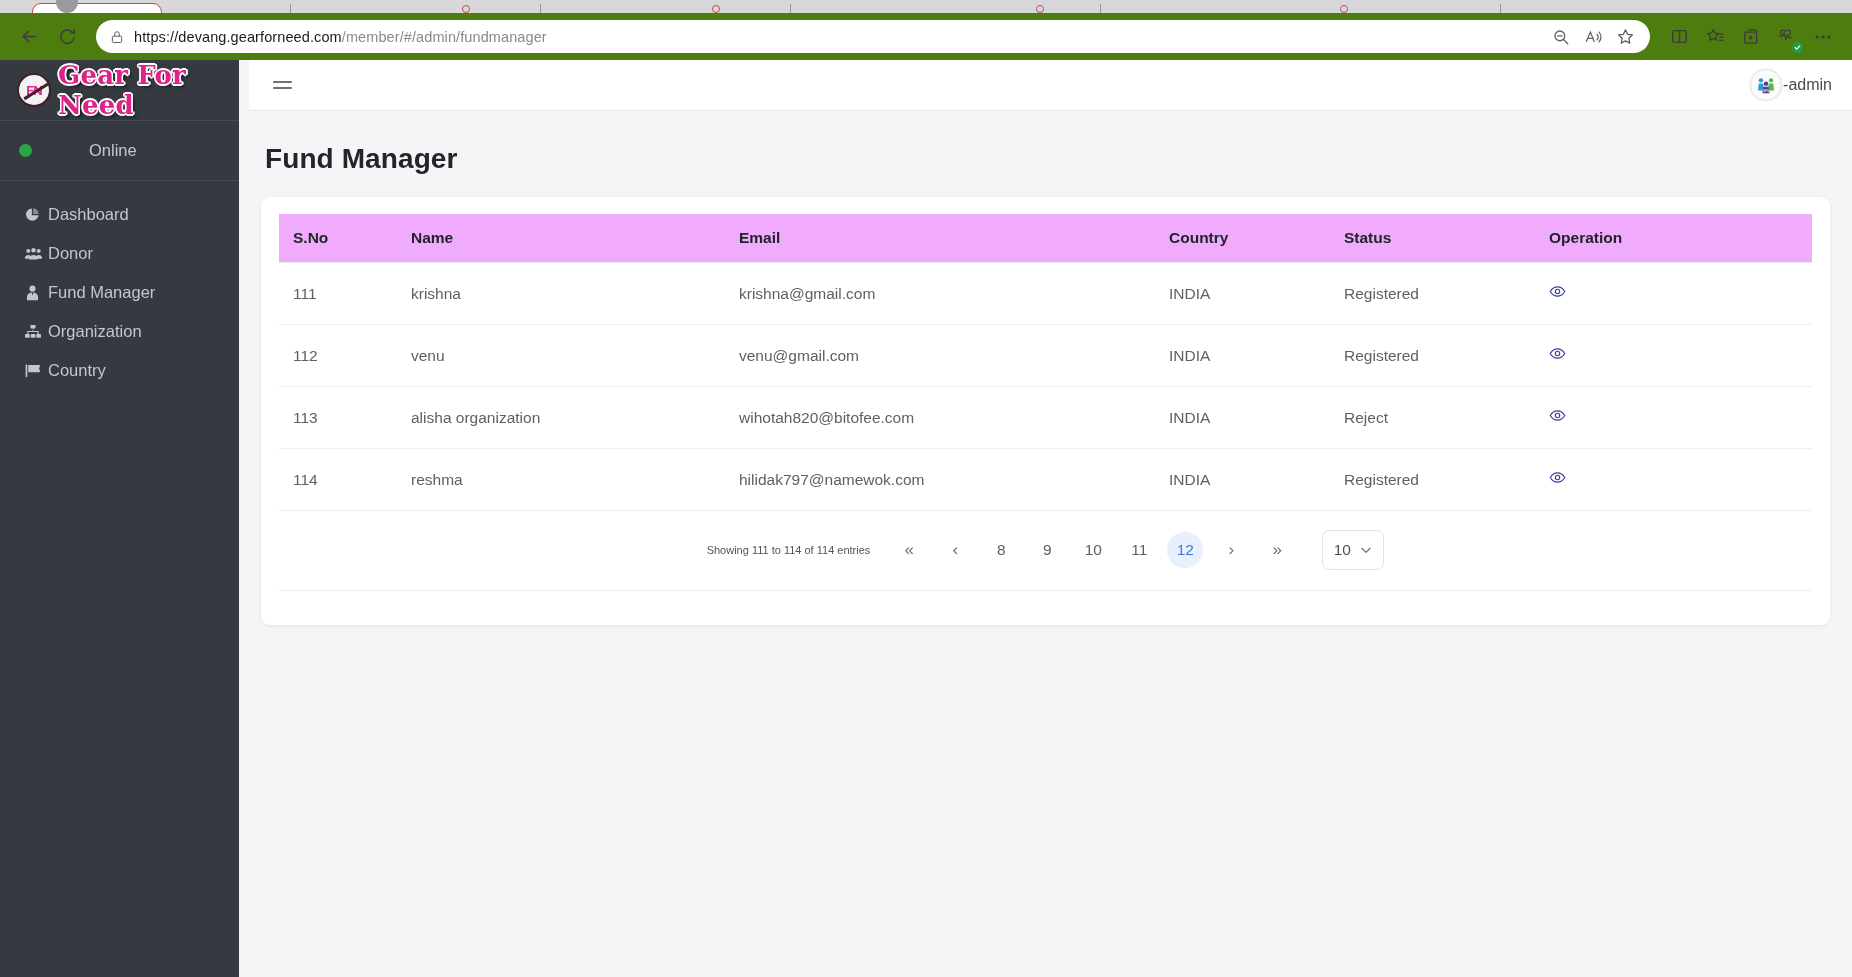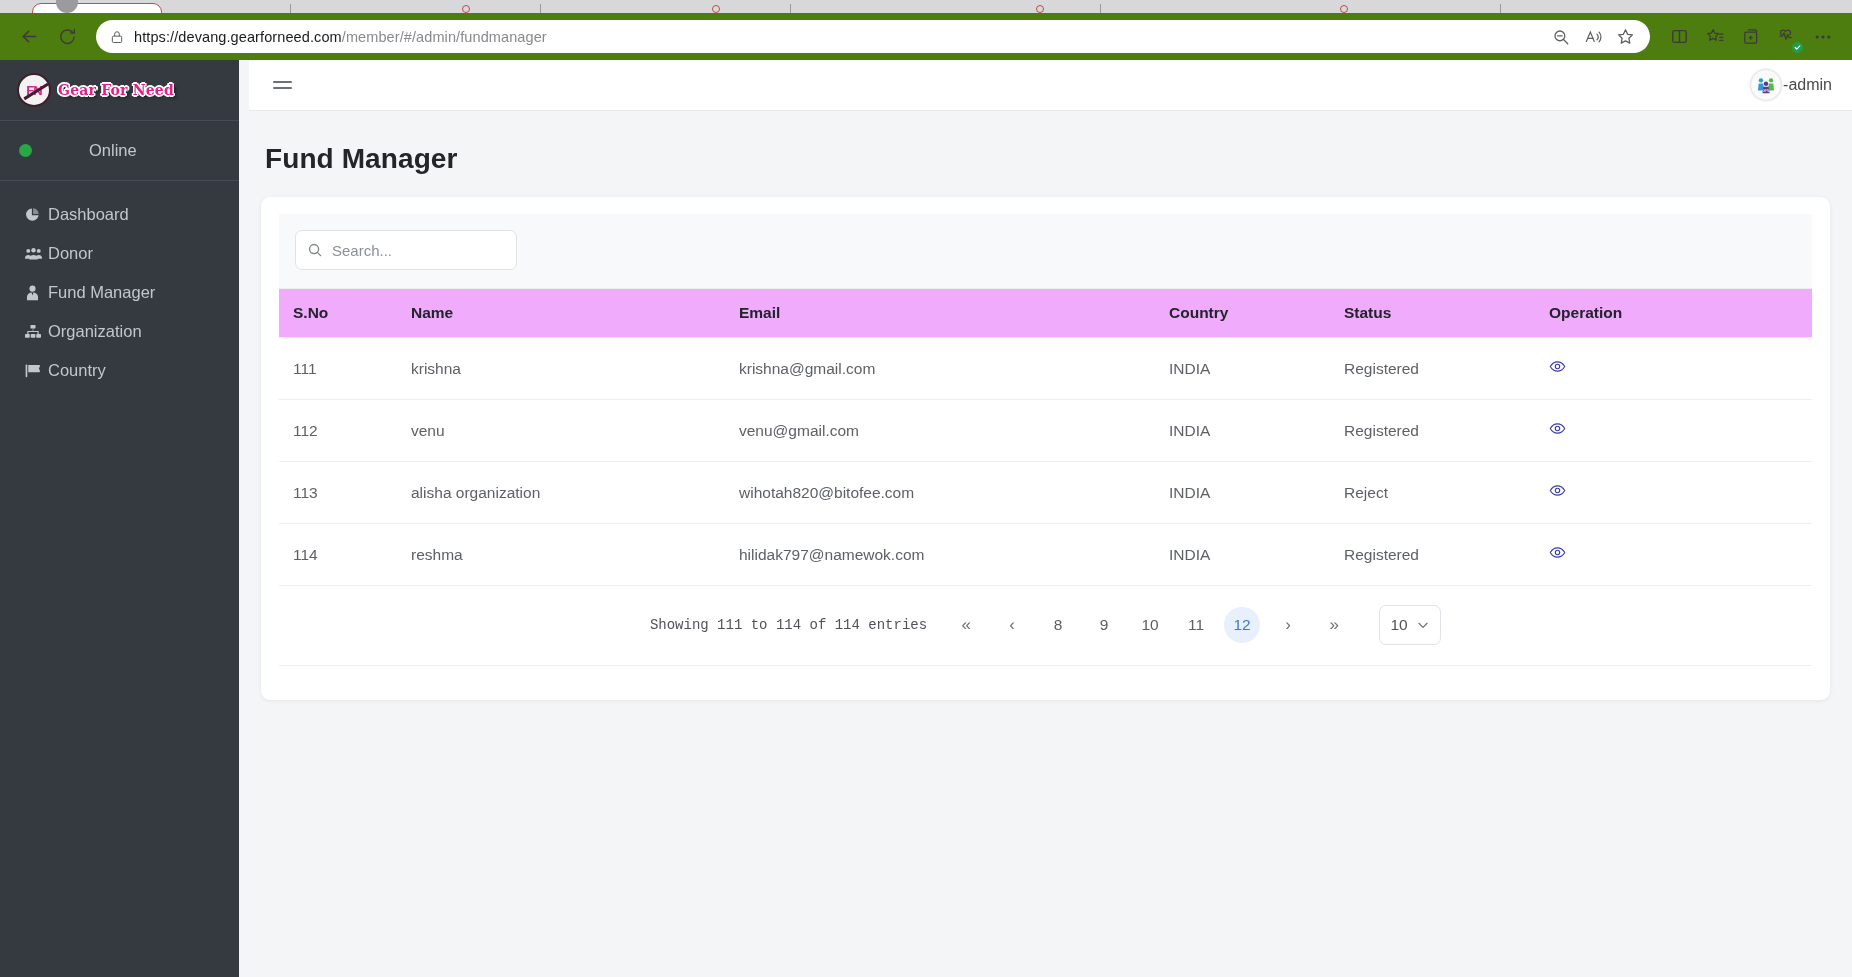--- a/index.html
+++ b/index.html
@@ -66,21 +66,21 @@
     background: #f2f2f2; border: 2.5px solid #3f1f2c;
     display: flex; align-items: center; justify-content: center;
     position: relative; flex: 0 0 auto;
   }
   .brand-mark .pn { font-size: 13px; font-weight: bold; color: #e0218a; letter-spacing: -1px; }
   .brand-mark:after {
     content: ""; position: absolute; left: 3px; top: 15px; width: 28px; height: 2.5px;
     background: #3f1f2c; transform: rotate(-32deg);
   }
   .brand-text {
-    font-family: "DejaVu Serif", serif; font-weight: bold; font-size: 14px;
+    font-family: "DejaVu Serif", serif; font-weight: bold; font-size: 26px;
     color: #e0218a; letter-spacing: .2px;
     text-shadow: -1.4px -1.4px 0 #fff, 1.4px -1.4px 0 #fff, -1.4px 1.4px 0 #fff,
                  1.4px 1.4px 0 #fff, 0 -1.6px 0 #fff, 0 1.6px 0 #fff,
                  -1.6px 0 0 #fff, 1.6px 0 0 #fff, 3px 3px 3px rgba(0,0,0,.55);
   }
   .status-row {
     display: flex; align-items: center; gap: 9px; padding: 20px 0 20px 19px;
     border-bottom: 1px solid #454c54;
   }
   .dot-online { width: 13px; height: 13px; border-radius: 50%; background: #28a745; flex: 0 0 auto; }
@@ -147,21 +147,21 @@
   .col-email { width: 430px; }
   .col-country { width: 175px; }
   .col-status  { width: 205px; }
   .col-op      { width: auto; }
   .eye-btn { color: #3b3ba8; display: inline-flex; cursor: pointer; }
 
   .pagination-bar {
     display: flex; align-items: center; justify-content: center; gap: 0;
     padding: 19px 0 20px 0; border-bottom: 1px solid #edeef1;
   }
-  .showing { font-size: 14px; color: #4f5358; margin-right: 16px; font-family: Liberation Mono, monospace; }
+  .showing { font-size: 11px; color: #4f5358; margin-right: 16px; }
   .pg {
     min-width: 36px; height: 36px; border-radius: 50%; display: inline-flex;
     align-items: center; justify-content: center; font-size: 15.5px; color: #5b6068;
     cursor: pointer; margin: 0 5px; padding: 0 6px;
   }
   .pg.active { background: #e8f0fe; color: #3a7bd5; }
   .pg.chev { color: #6b7077; font-size: 17px; }
   .perpage {
     margin-left: 22px; width: 62px; height: 40px; border: 1px solid #dfe3e8; border-radius: 7px;
     display: flex; align-items: center; justify-content: center; gap: 8px;
@@ -383,31 +383,20 @@
       </div>
 
       <div class="content">
 
         <div class="page-title">Fund Manager</div>
 
         <div class="card">
 
           <div class="panel">
 
-            <div class="search-wrap">
-              <div class="search-box">
-                <span>
-                  <svg width="16" height="16" viewBox="0 0 24 24" fill="none" stroke="#7f858c" stroke-width="2" stroke-linecap="round">
-                      <circle cx="10.6" cy="10.6" r="6.8"></circle>
-                      <path d="m15.6 15.6 4.8 4.8"></path>
-                    </svg>
-                </span>
-                <input type="text" placeholder="Search..." style="">
-              </div>
-            </div>
 
             <table>
               <thead>
                 <tr>
                   <th class="col-sno">S.No</th>
                   <th class="col-name">Name</th>
                   <th class="col-email">Email</th>
                   <th class="col-country">Country</th>
                   <th class="col-status">Status</th>
                   <th class="col-op">Operation</th>

